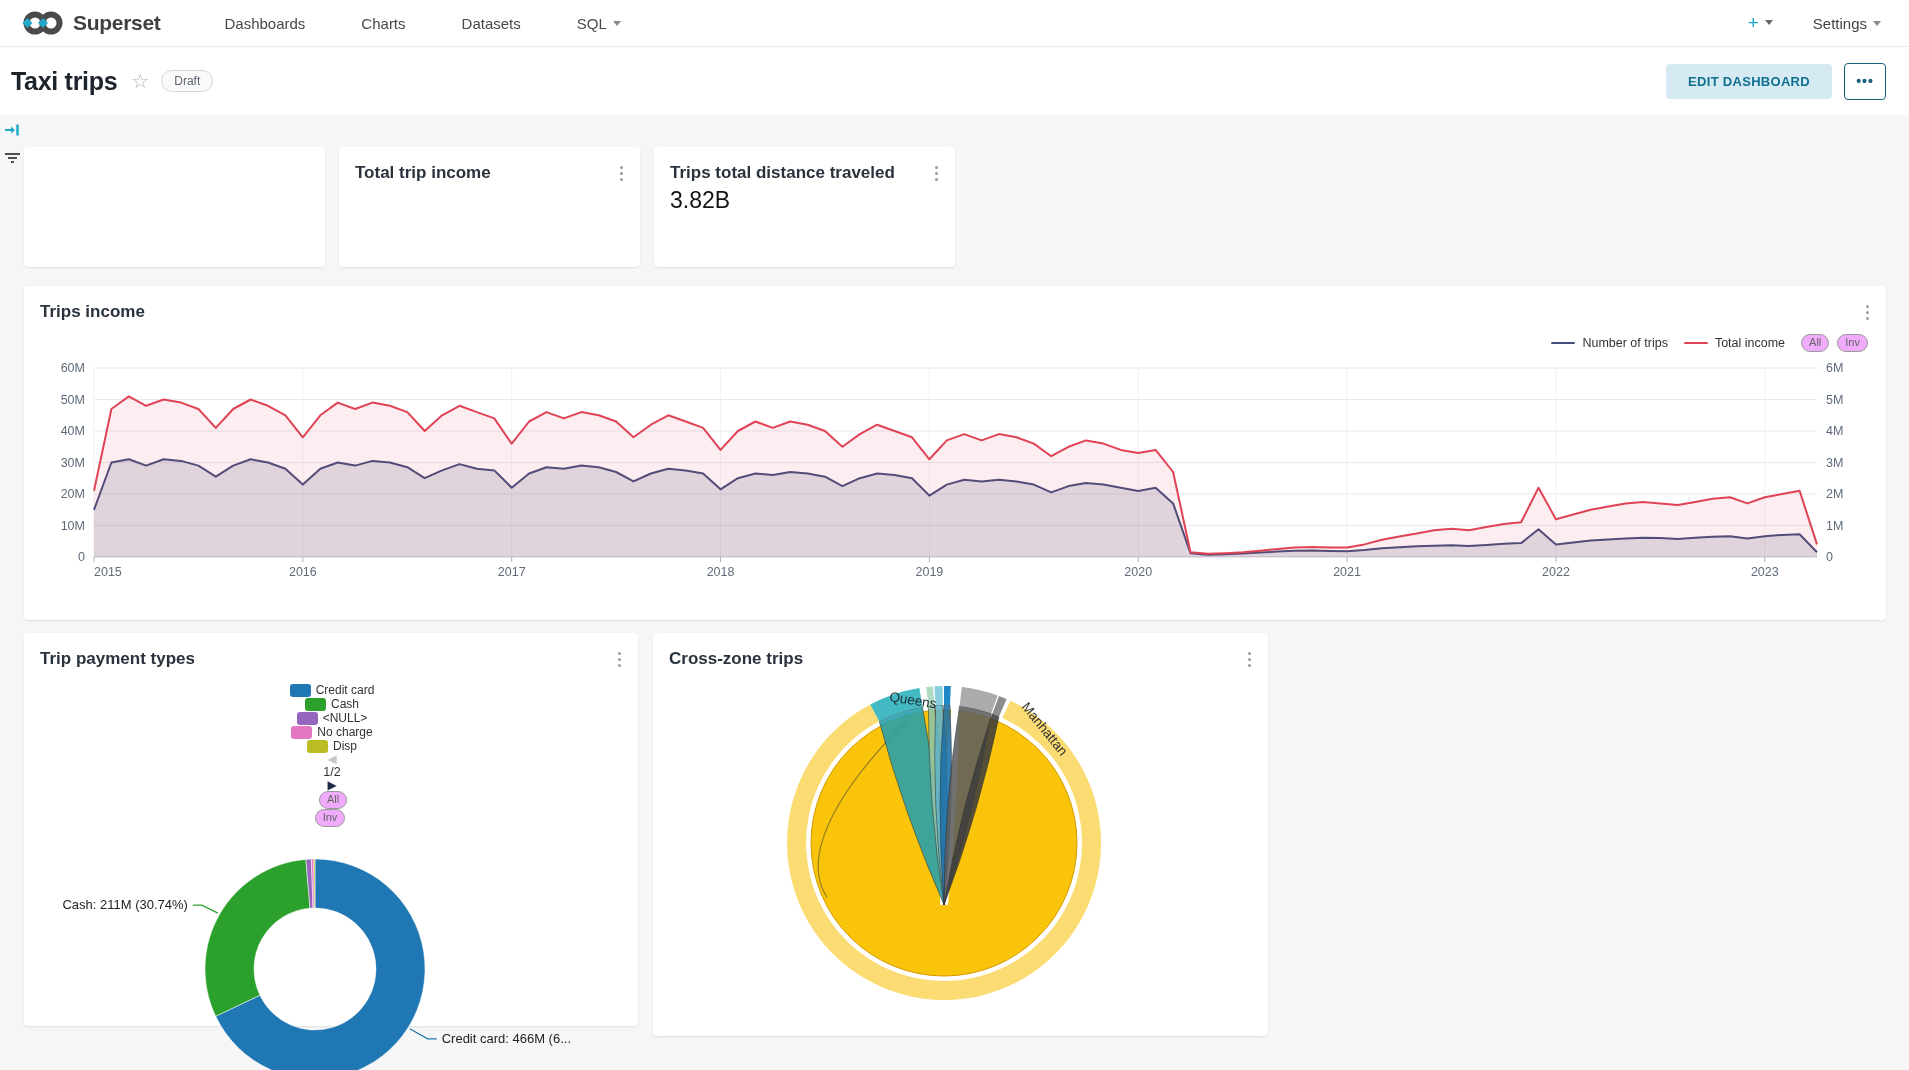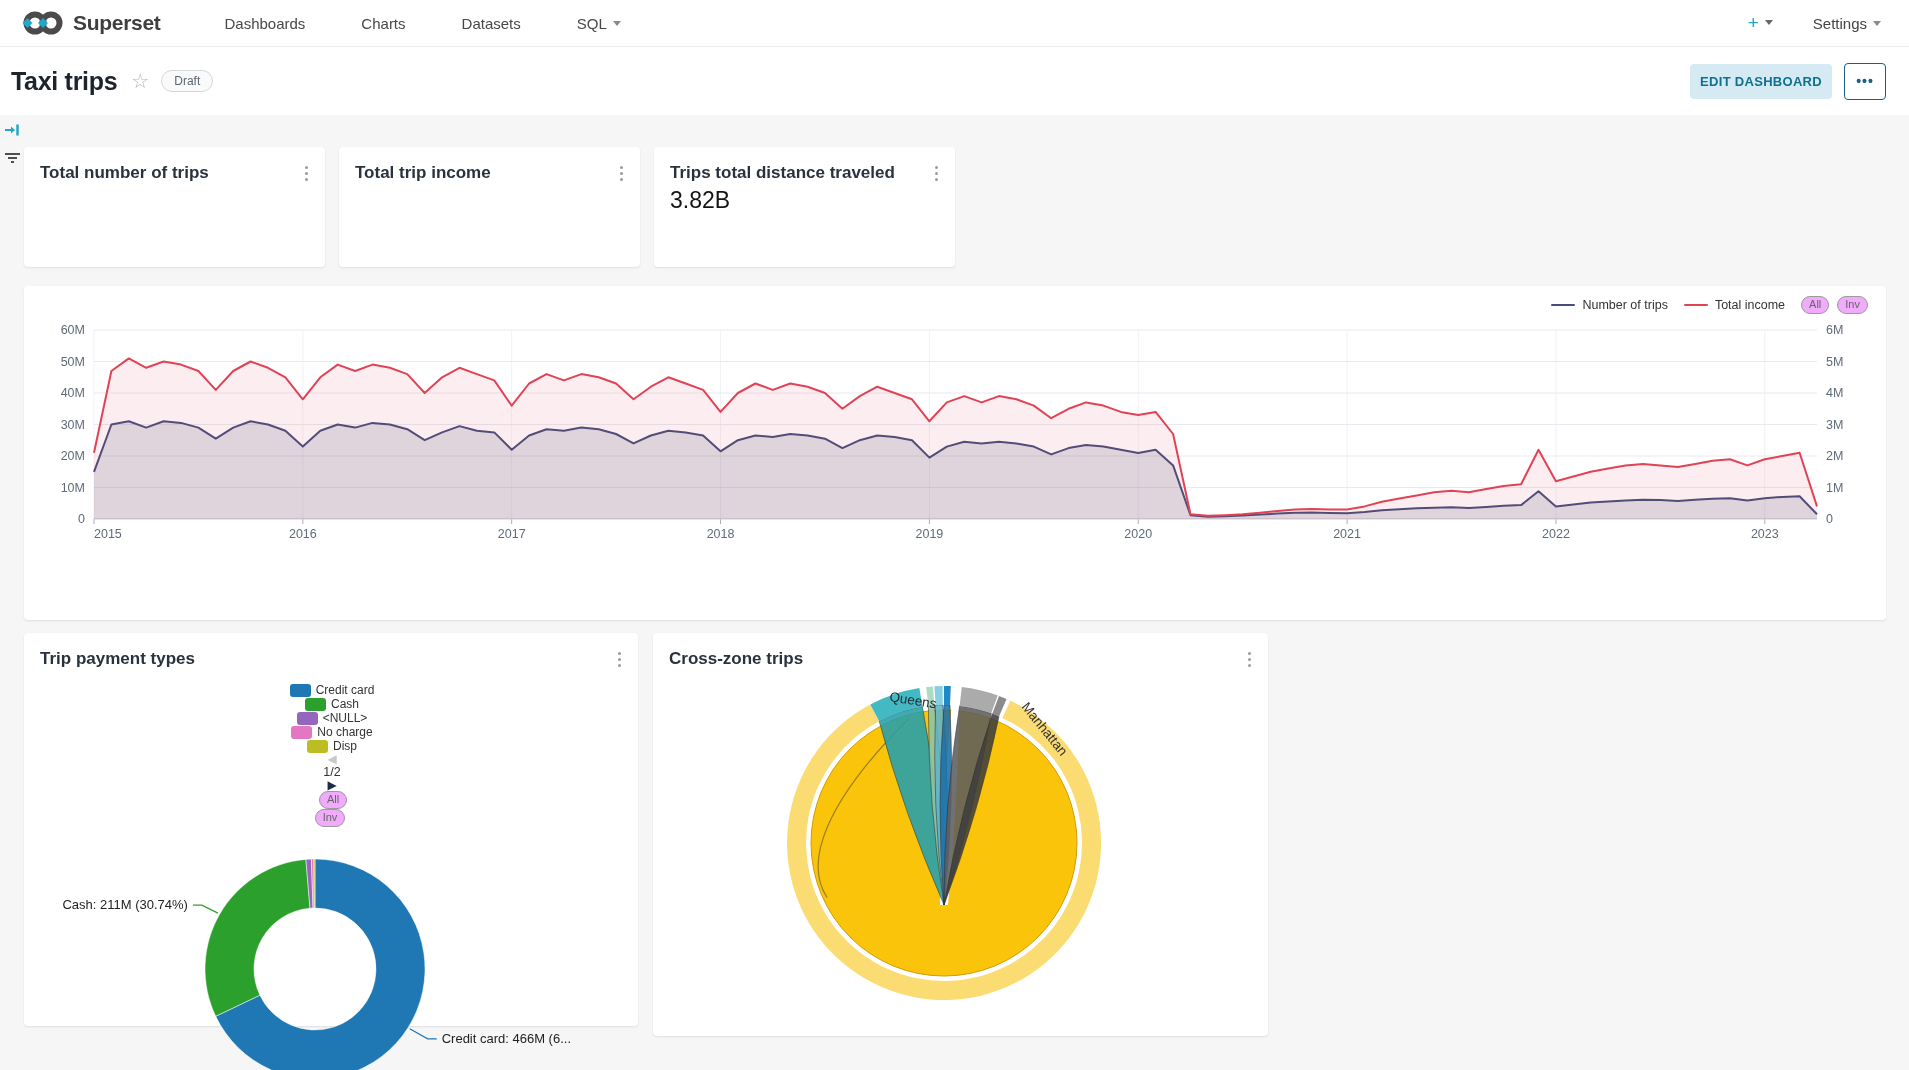--- a/index.html
+++ b/index.html
@@ -23,21 +23,21 @@
   .nav-right { margin-left:auto; display:flex; align-items:center; gap:40px; }
   .plus-btn { color:#20A7C9; font-size:19px; cursor:pointer; }
   .settings-btn { font-size:15px; color:#444; cursor:pointer; }
 
   
   .titlebar { height:68px; background:#fff; display:flex; align-items:center; padding:0 23px 0 11px;justify-content:flex-end; }
   .page-title { font-size:25px; font-weight:bold; color:#1E242C; letter-spacing:-0.3px; }
   .fave-star { font-size:20px; color:#AFB6BC; margin-left:14px; cursor:pointer; }
   .draft-badge { margin-left:12px; font-size:12px; color:#5C6670; background:#FAFAFA; border:1px solid #D4D8DC; border-radius:12px; padding:3px 12px; }
   .titlebar-right { margin-left:auto; display:flex; align-items:center; gap:12px; }
-  .edit-btn { background:#D5EAF2; color:#10708F; font-weight:bold; font-size:13px; letter-spacing:0.3px; border:none; border-radius:4px; padding:10px 10px; cursor:pointer; }
+  .edit-btn { background:#D5EAF2; color:#10708F; font-weight:bold; font-size:13px; letter-spacing:0.3px; border:none; border-radius:4px; padding:10px 22px; cursor:pointer; }
   .more-btn { width:42px; height:37px; background:#fff; border:1px solid #18627E; border-radius:4px; color:#18627E; font-weight:bold; font-size:14px; letter-spacing:1px; cursor:pointer; line-height:10px; }
 
   
   .content { position:relative; padding:32px 23px 0 24px; }
   .rail-icons { position:absolute; left:2px; top:8px; width:20px; }
   .expand-icon { cursor:pointer; margin-left:2px; }
   .filter-icon { margin-top:12px; margin-left:2px; cursor:pointer; width:16px; }
   .filter-icon .bar { background:#4F4F4F; height:2px; margin:0 auto 2px; }
   .filter-icon .b1 { width:15px; } .filter-icon .b2 { width:9px; } .filter-icon .b3 { width:3px; }
 
@@ -119,28 +119,20 @@
     </svg>
     <div class="filter-icon">
       <div class="bar b1"></div>
         <div class="bar b2"></div>
         <div class="bar b3"></div>
     </div>
   </div>
 
   <div class="kpi-row">
     <div class="card kpi-card">
-      <div class="card-head">
-        <div class="card-title">Total number of trips</div>
-        <div class="kebab">
-            <i></i>
-            <i></i>
-            <i></i>
-          </div>
-      </div>
     </div>
     <div class="card kpi-card">
       <div class="card-head">
         <div class="card-title">Total trip income</div>
         <div class="kebab">
             <i></i>
             <i></i>
             <i></i>
           </div>
       </div>
@@ -152,20 +144,28 @@
             <i></i>
             <i></i>
             <i></i>
           </div>
       </div>
       <div class="kpi-value">3.82B</div>
     </div>
   </div>
 
   <div class="card big-card">
+    <div class="card-head">
+      <div class="card-title">Trips income</div>
+      <div class="kebab">
+          <i></i>
+          <i></i>
+          <i></i>
+        </div>
+    </div>
     <div class="legend-row">
       <span class="legend-item">
         <span class="line-swatch" id="sw-series-0" style="border-top-color: rgb(69, 78, 124);"></span>
         <span>Number of trips</span>
       </span>
       <span class="legend-item">
         <span class="line-swatch" id="sw-series-1" style="border-top-color: rgb(224, 67, 85);"></span>
         <span>Total income</span>
       </span>
       <span class="pill">All</span>

